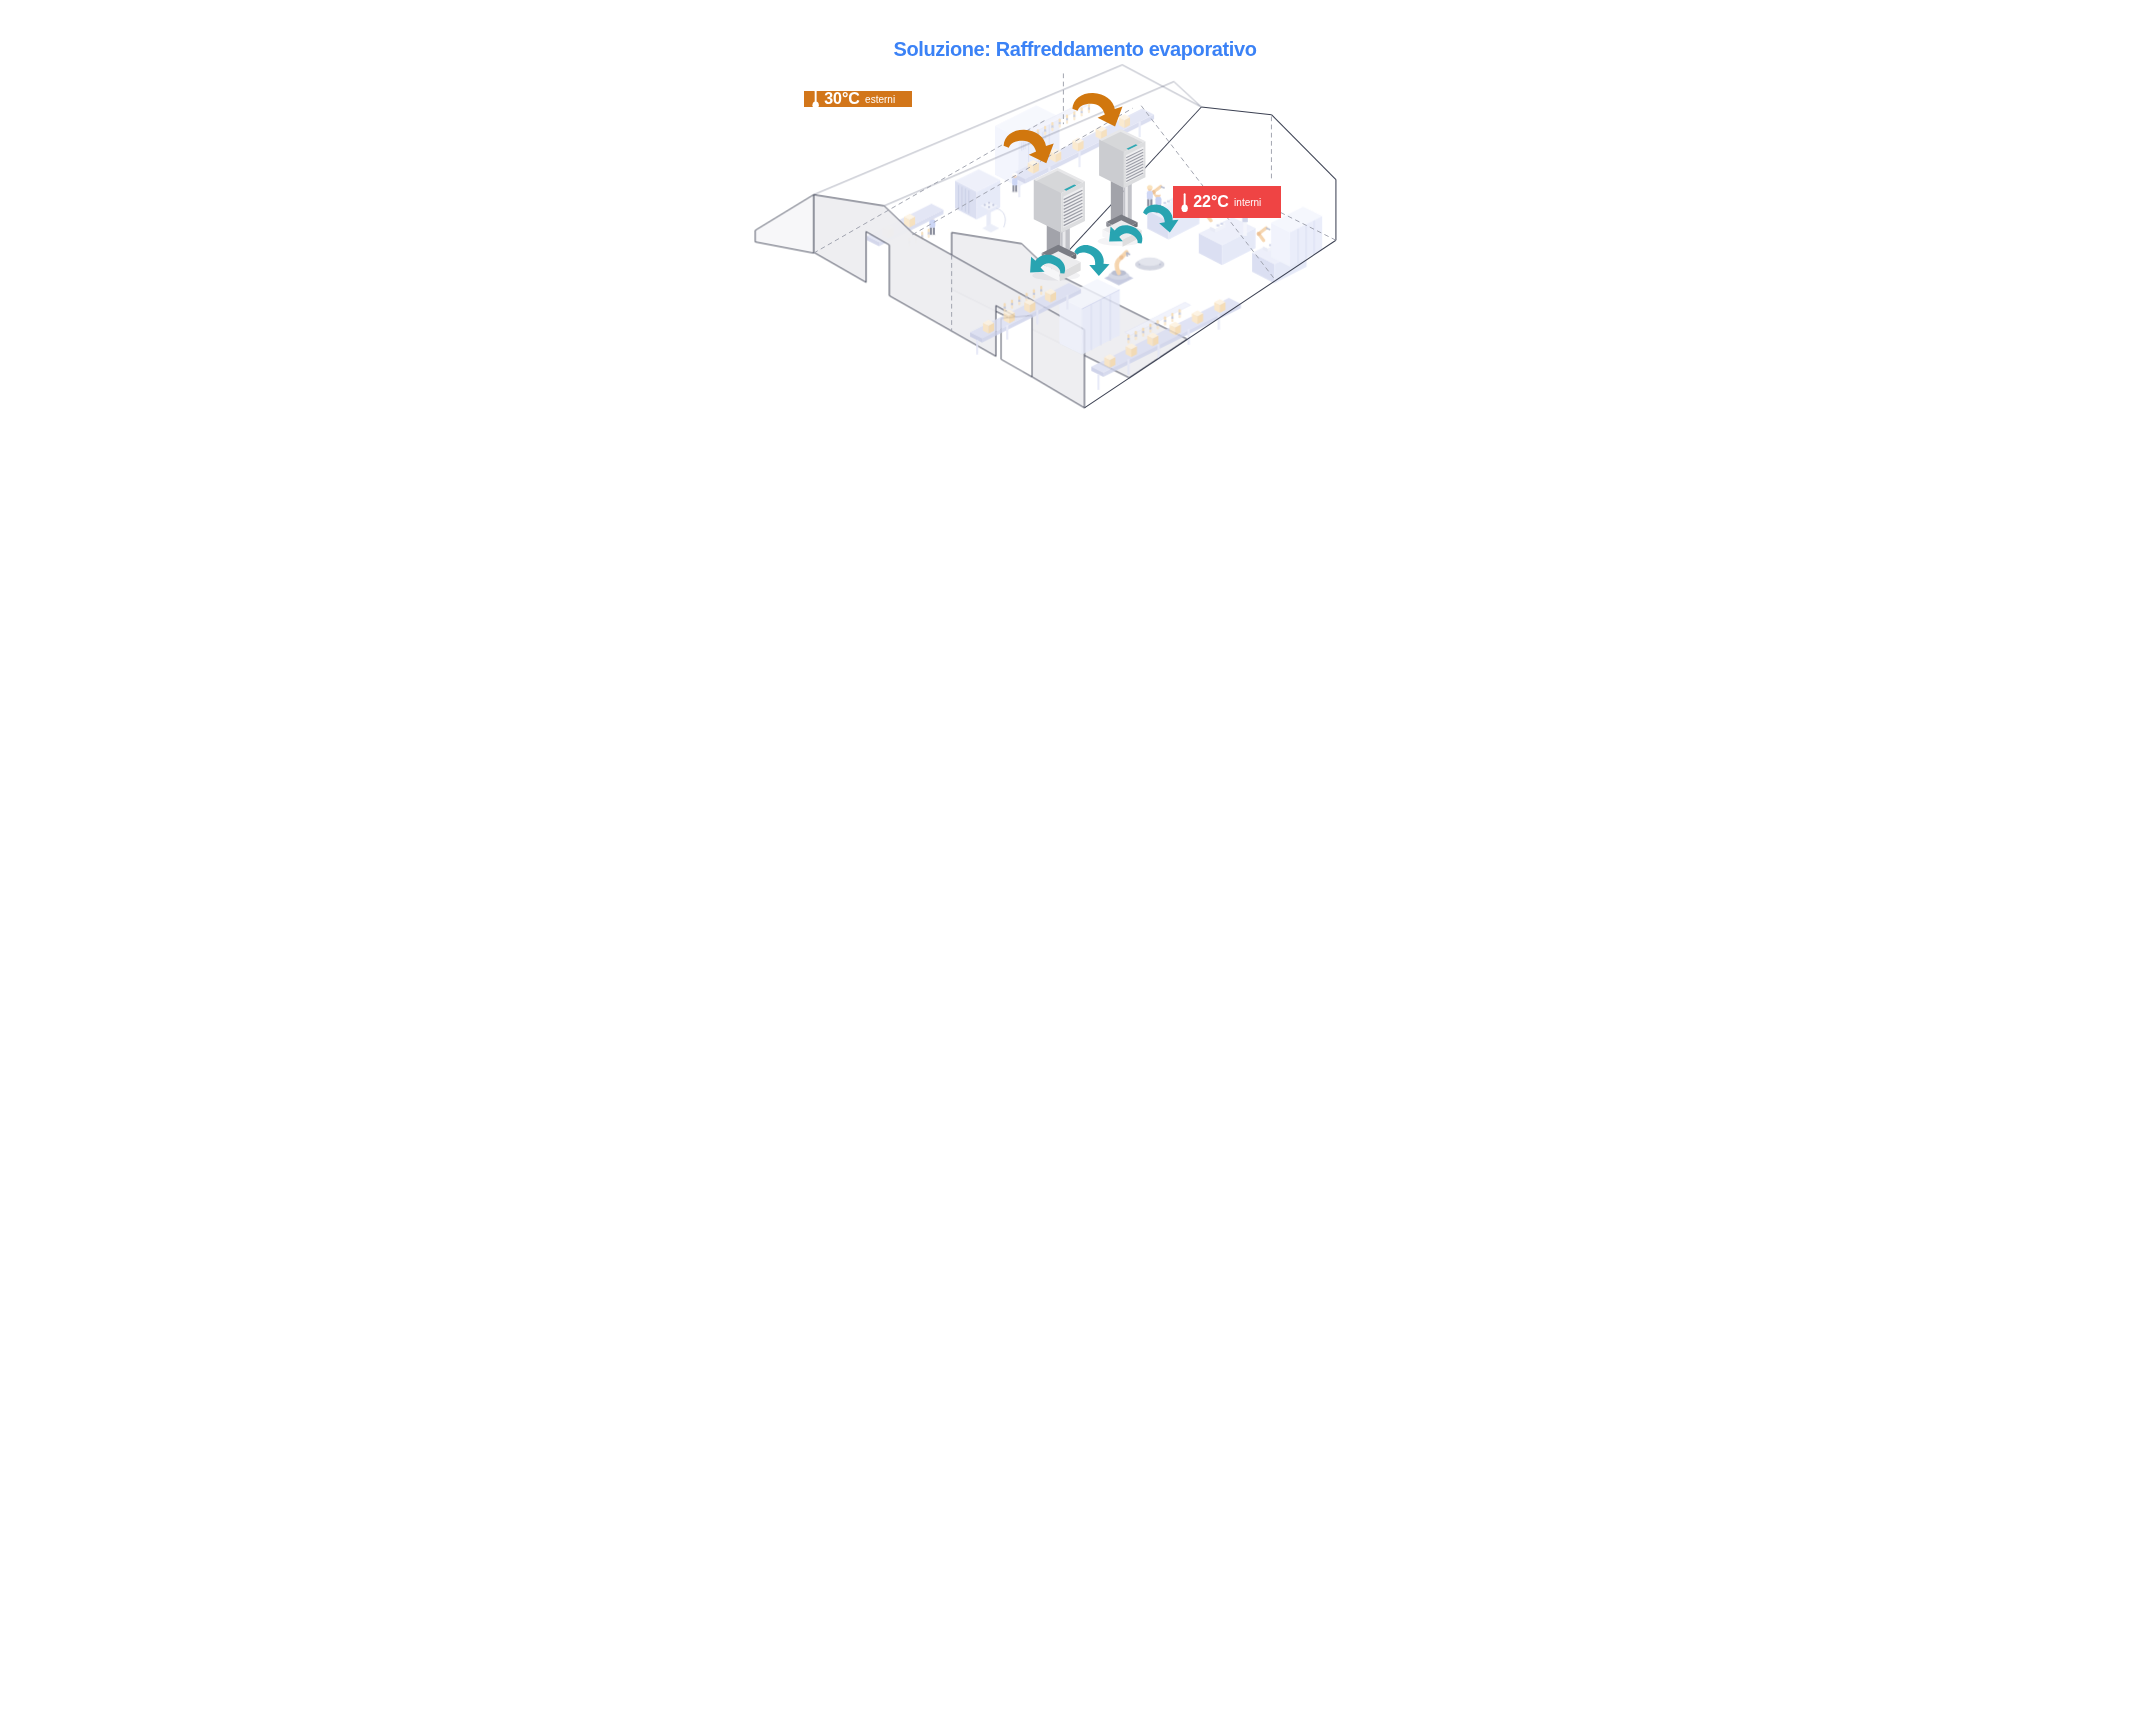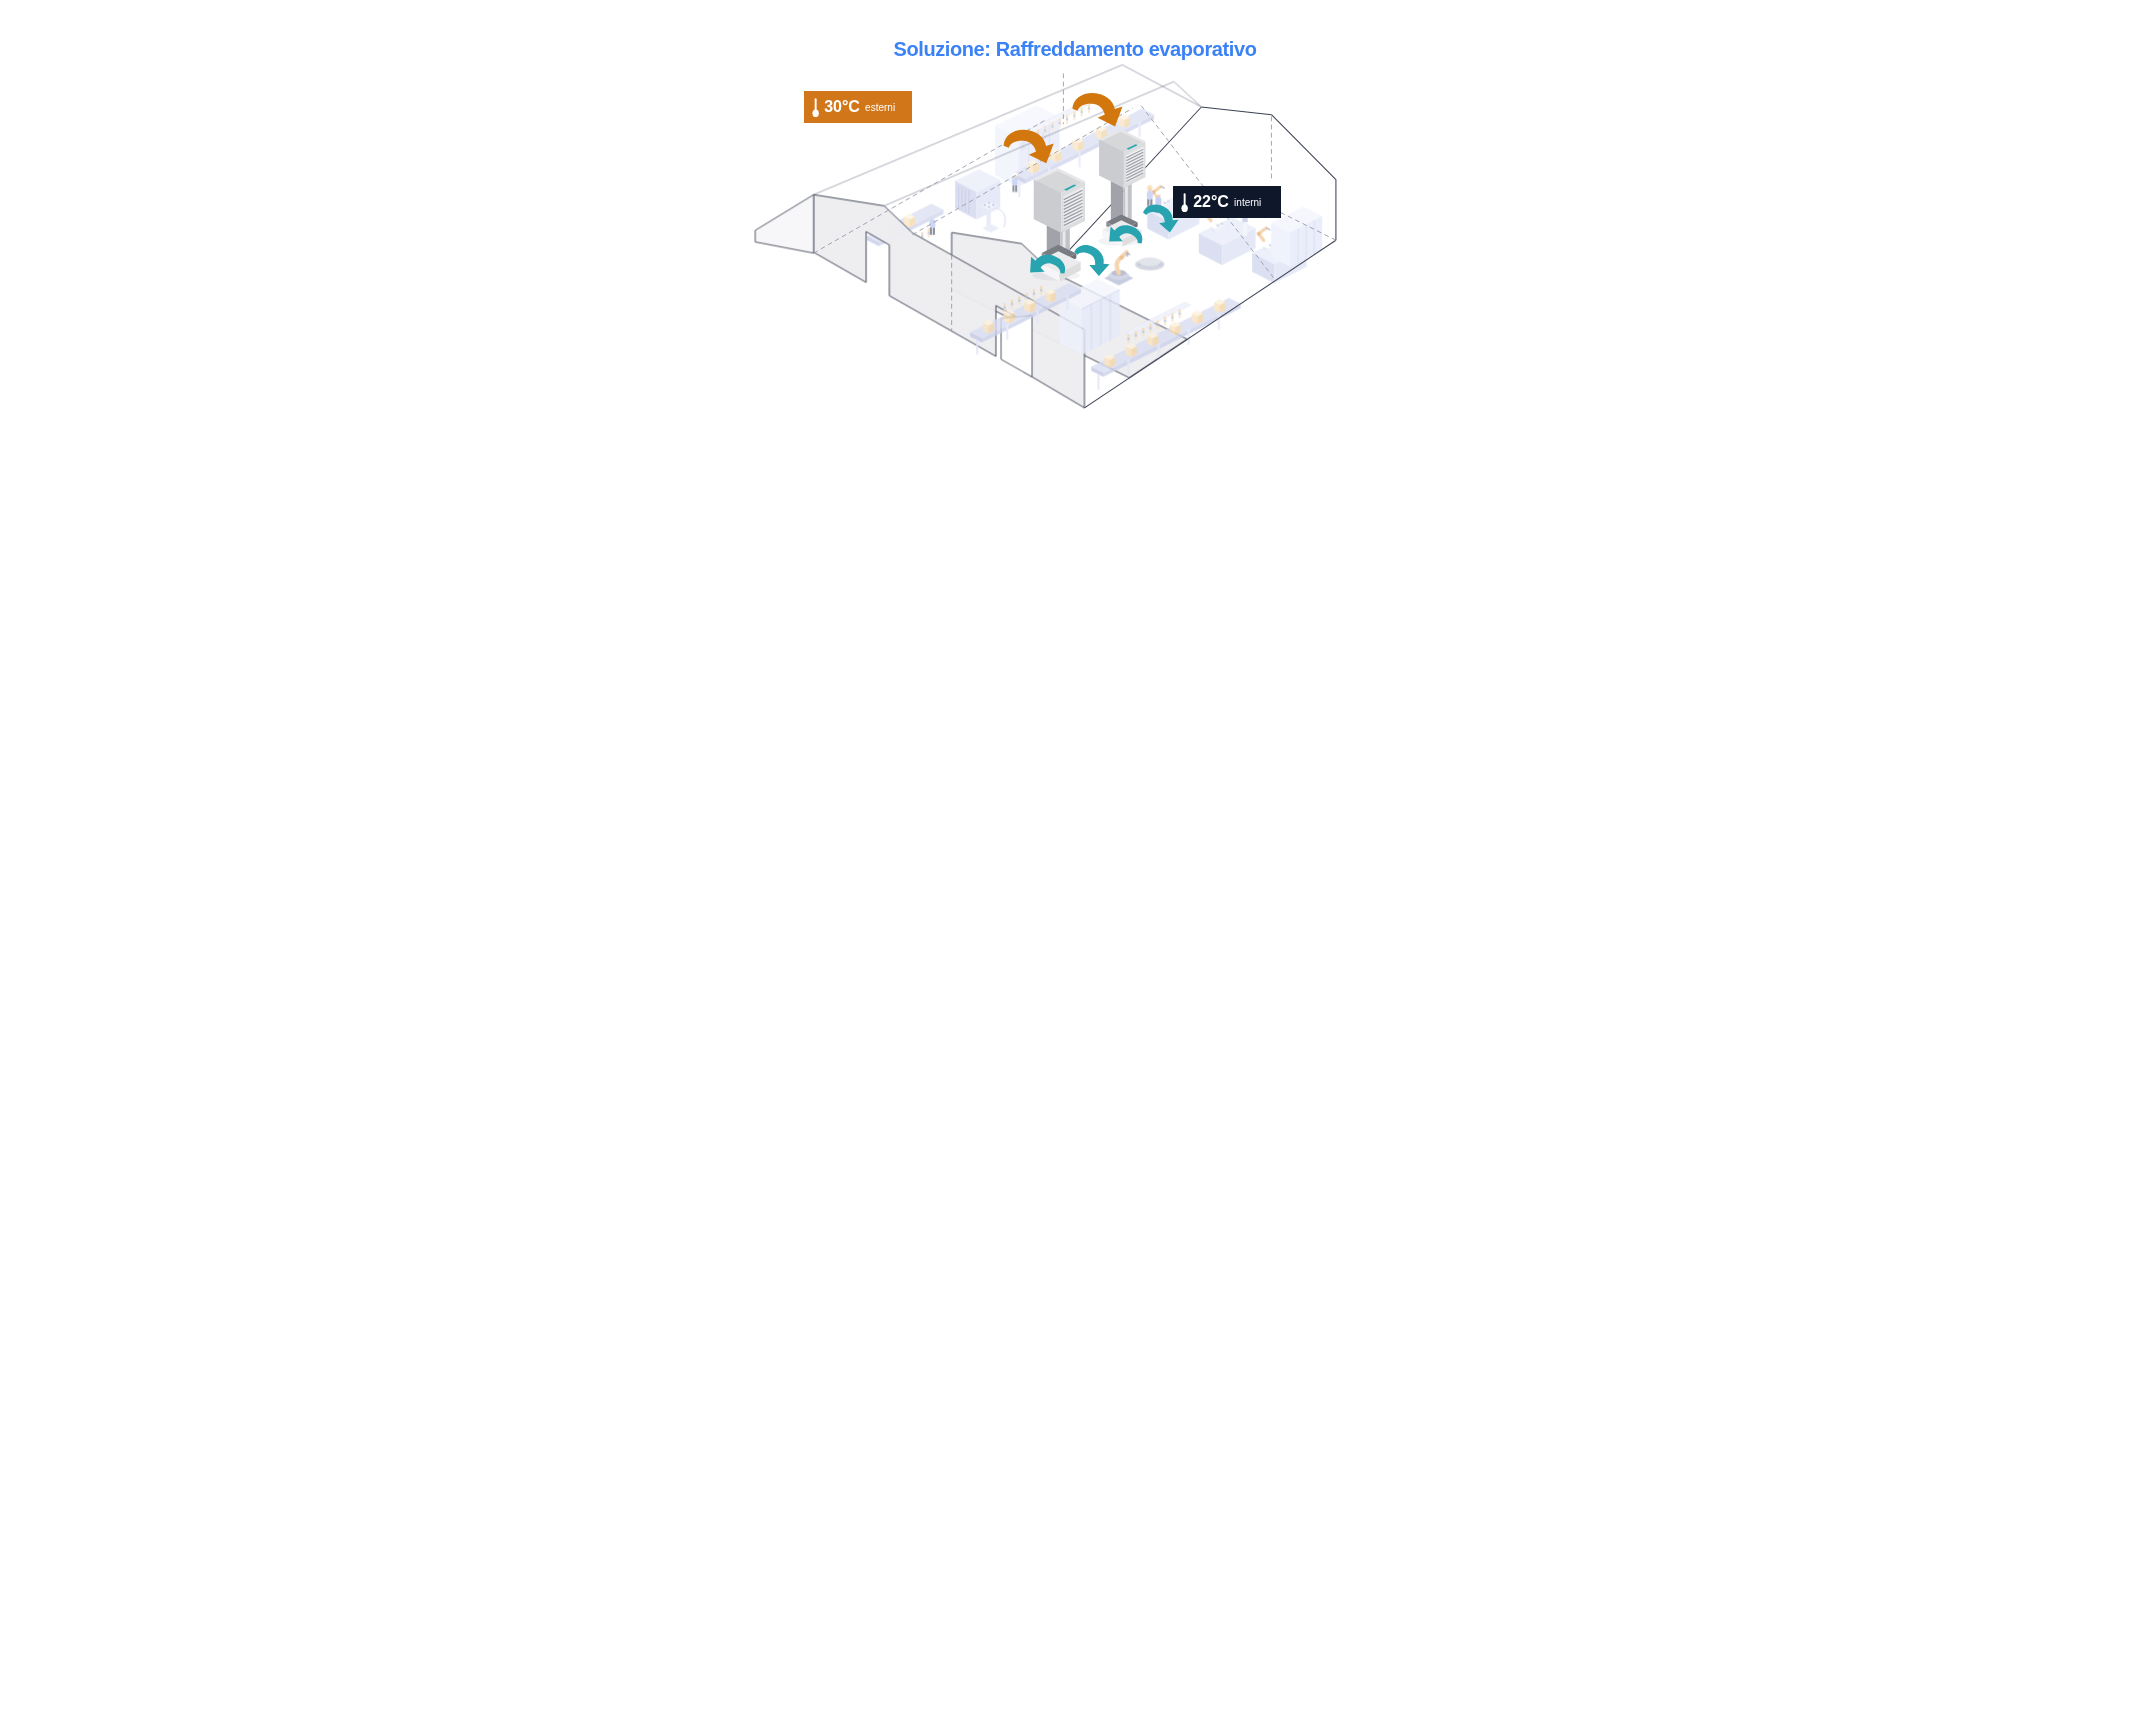--- a/index.html
+++ b/index.html
@@ -6,22 +6,22 @@
   body{font-family:"Liberation Sans","DejaVu Sans",sans-serif;}
   .stage{position:relative;width:674px;height:422px;margin:0 auto;background:#ffffff;overflow:hidden;}
   .title{position:absolute;top:25px;left:0;width:100%;text-align:center;
          font-size:20px;font-weight:700;color:#3b82f6;letter-spacing:-0.4px;}
   .scene{position:absolute;left:0;top:0;width:674px;height:422px;}
   .badge{position:absolute;display:flex;align-items:center;gap:5.2px;color:#ffffff;
          padding:0 7.7px;box-sizing:border-box;}
   .badge .thermo{flex:0 0 auto;display:block;}
   .badge .temp{font-size:16px;font-weight:700;white-space:nowrap;}
   .badge .lbl{font-size:10px;font-weight:400;opacity:.97;white-space:nowrap;}
-  .badge-outdoor{left:66px;top:91px;width:108px;height:32px;background:#d2761a;}
-  .badge-indoor{left:435px;top:186px;width:108px;height:32px;background:#0f172a;}
+  .badge-outdoor{left:66px;top:91px;width:108px;height:16px;background:#d2761a;}
+  .badge-indoor{left:435px;top:186px;width:108px;height:32px;background:#ef4444;}
   svg{display:block;}
 </style>
 </head>
 <body>
 
 <div class="stage">
 
   <h1 class="title">Soluzione: Raffreddamento evaporativo</h1>
 
   <svg class="scene" viewBox="0 0 1568 980">

